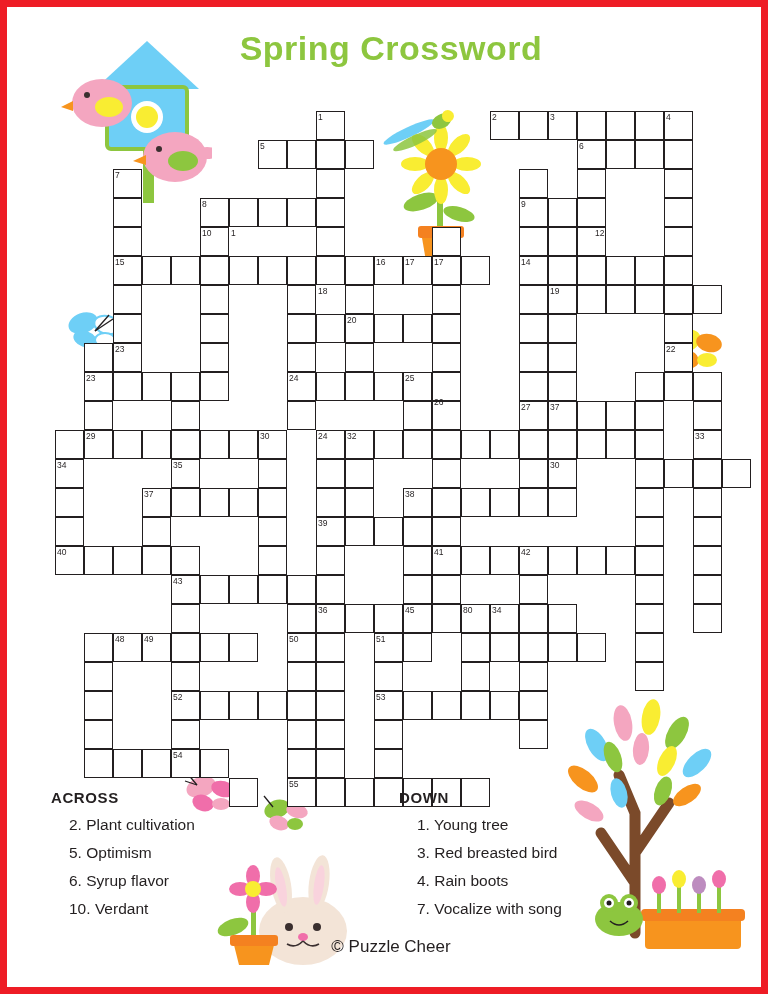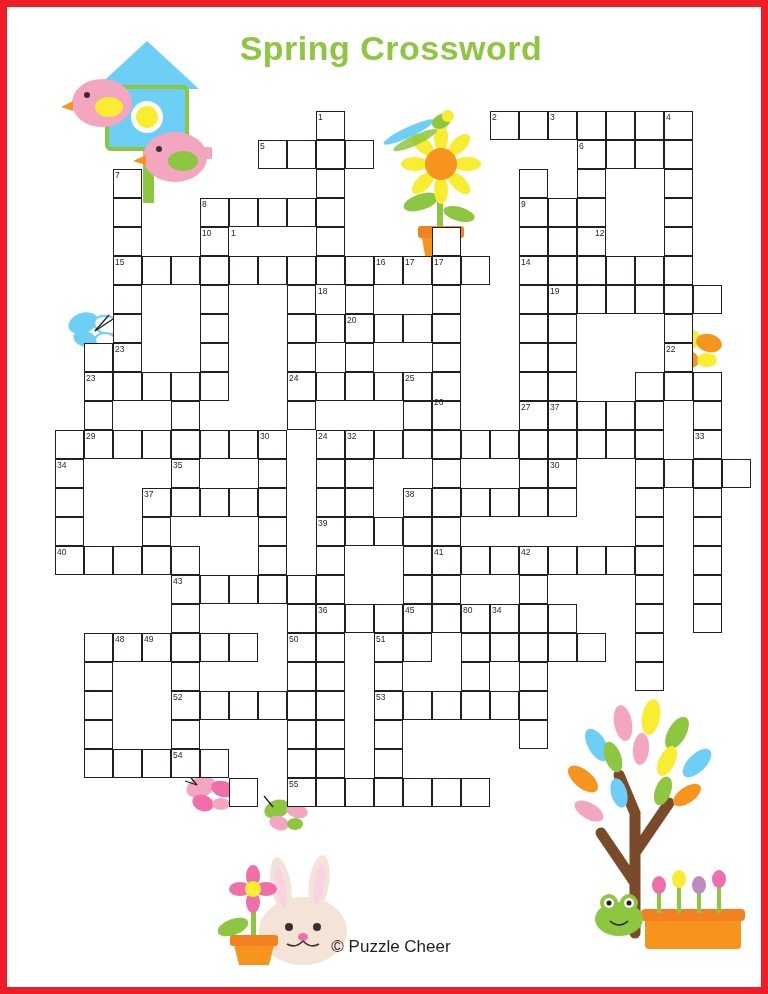--- a/index.html
+++ b/index.html
@@ -583,16 +583,54 @@
       <div class="cellnum" style="left: 108px; top: 628px;">48</div>
       <div class="cellnum" style="left: 137px; top: 628px;">49</div>
       <div class="cellnum" style="left: 282px; top: 628px;">50</div>
       <div class="cellnum" style="left: 369px; top: 628px;">51</div>
       <div class="cellnum" style="left: 166px; top: 686px;">52</div>
       <div class="cellnum" style="left: 369px; top: 686px;">53</div>
       <div class="cellnum" style="left: 166px; top: 744px;">54</div>
       <div class="cellnum" style="left: 282px; top: 773px;">55</div>
     </div>
 
-
+  <div class="clues" id="across">
+    <div class="heading">ACROSS</div>
+    <div class="clue-row">
+      <span>2.</span>
+      <span>Plant cultivation</span>
+    </div>
+    <div class="clue-row">
+      <span>5.</span>
+      <span>Optimism</span>
+    </div>
+    <div class="clue-row">
+      <span>6.</span>
+      <span>Syrup flavor</span>
+    </div>
+    <div class="clue-row">
+      <span>10.</span>
+      <span>Verdant</span>
+    </div>
+  </div>
+
+  <div class="clues" id="down">
+    <div class="heading">DOWN</div>
+    <div class="clue-row">
+      <span>1.</span>
+      <span>Young tree</span>
+    </div>
+    <div class="clue-row">
+      <span>3.</span>
+      <span>Red breasted bird</span>
+    </div>
+    <div class="clue-row">
+      <span>4.</span>
+      <span>Rain boots</span>
+    </div>
+    <div class="clue-row">
+      <span>7.</span>
+      <span>Vocalize with song</span>
+    </div>
+  </div>
 
   <div class="footer">© Puzzle Cheer</div>
 </div>
 
 </body></html>

